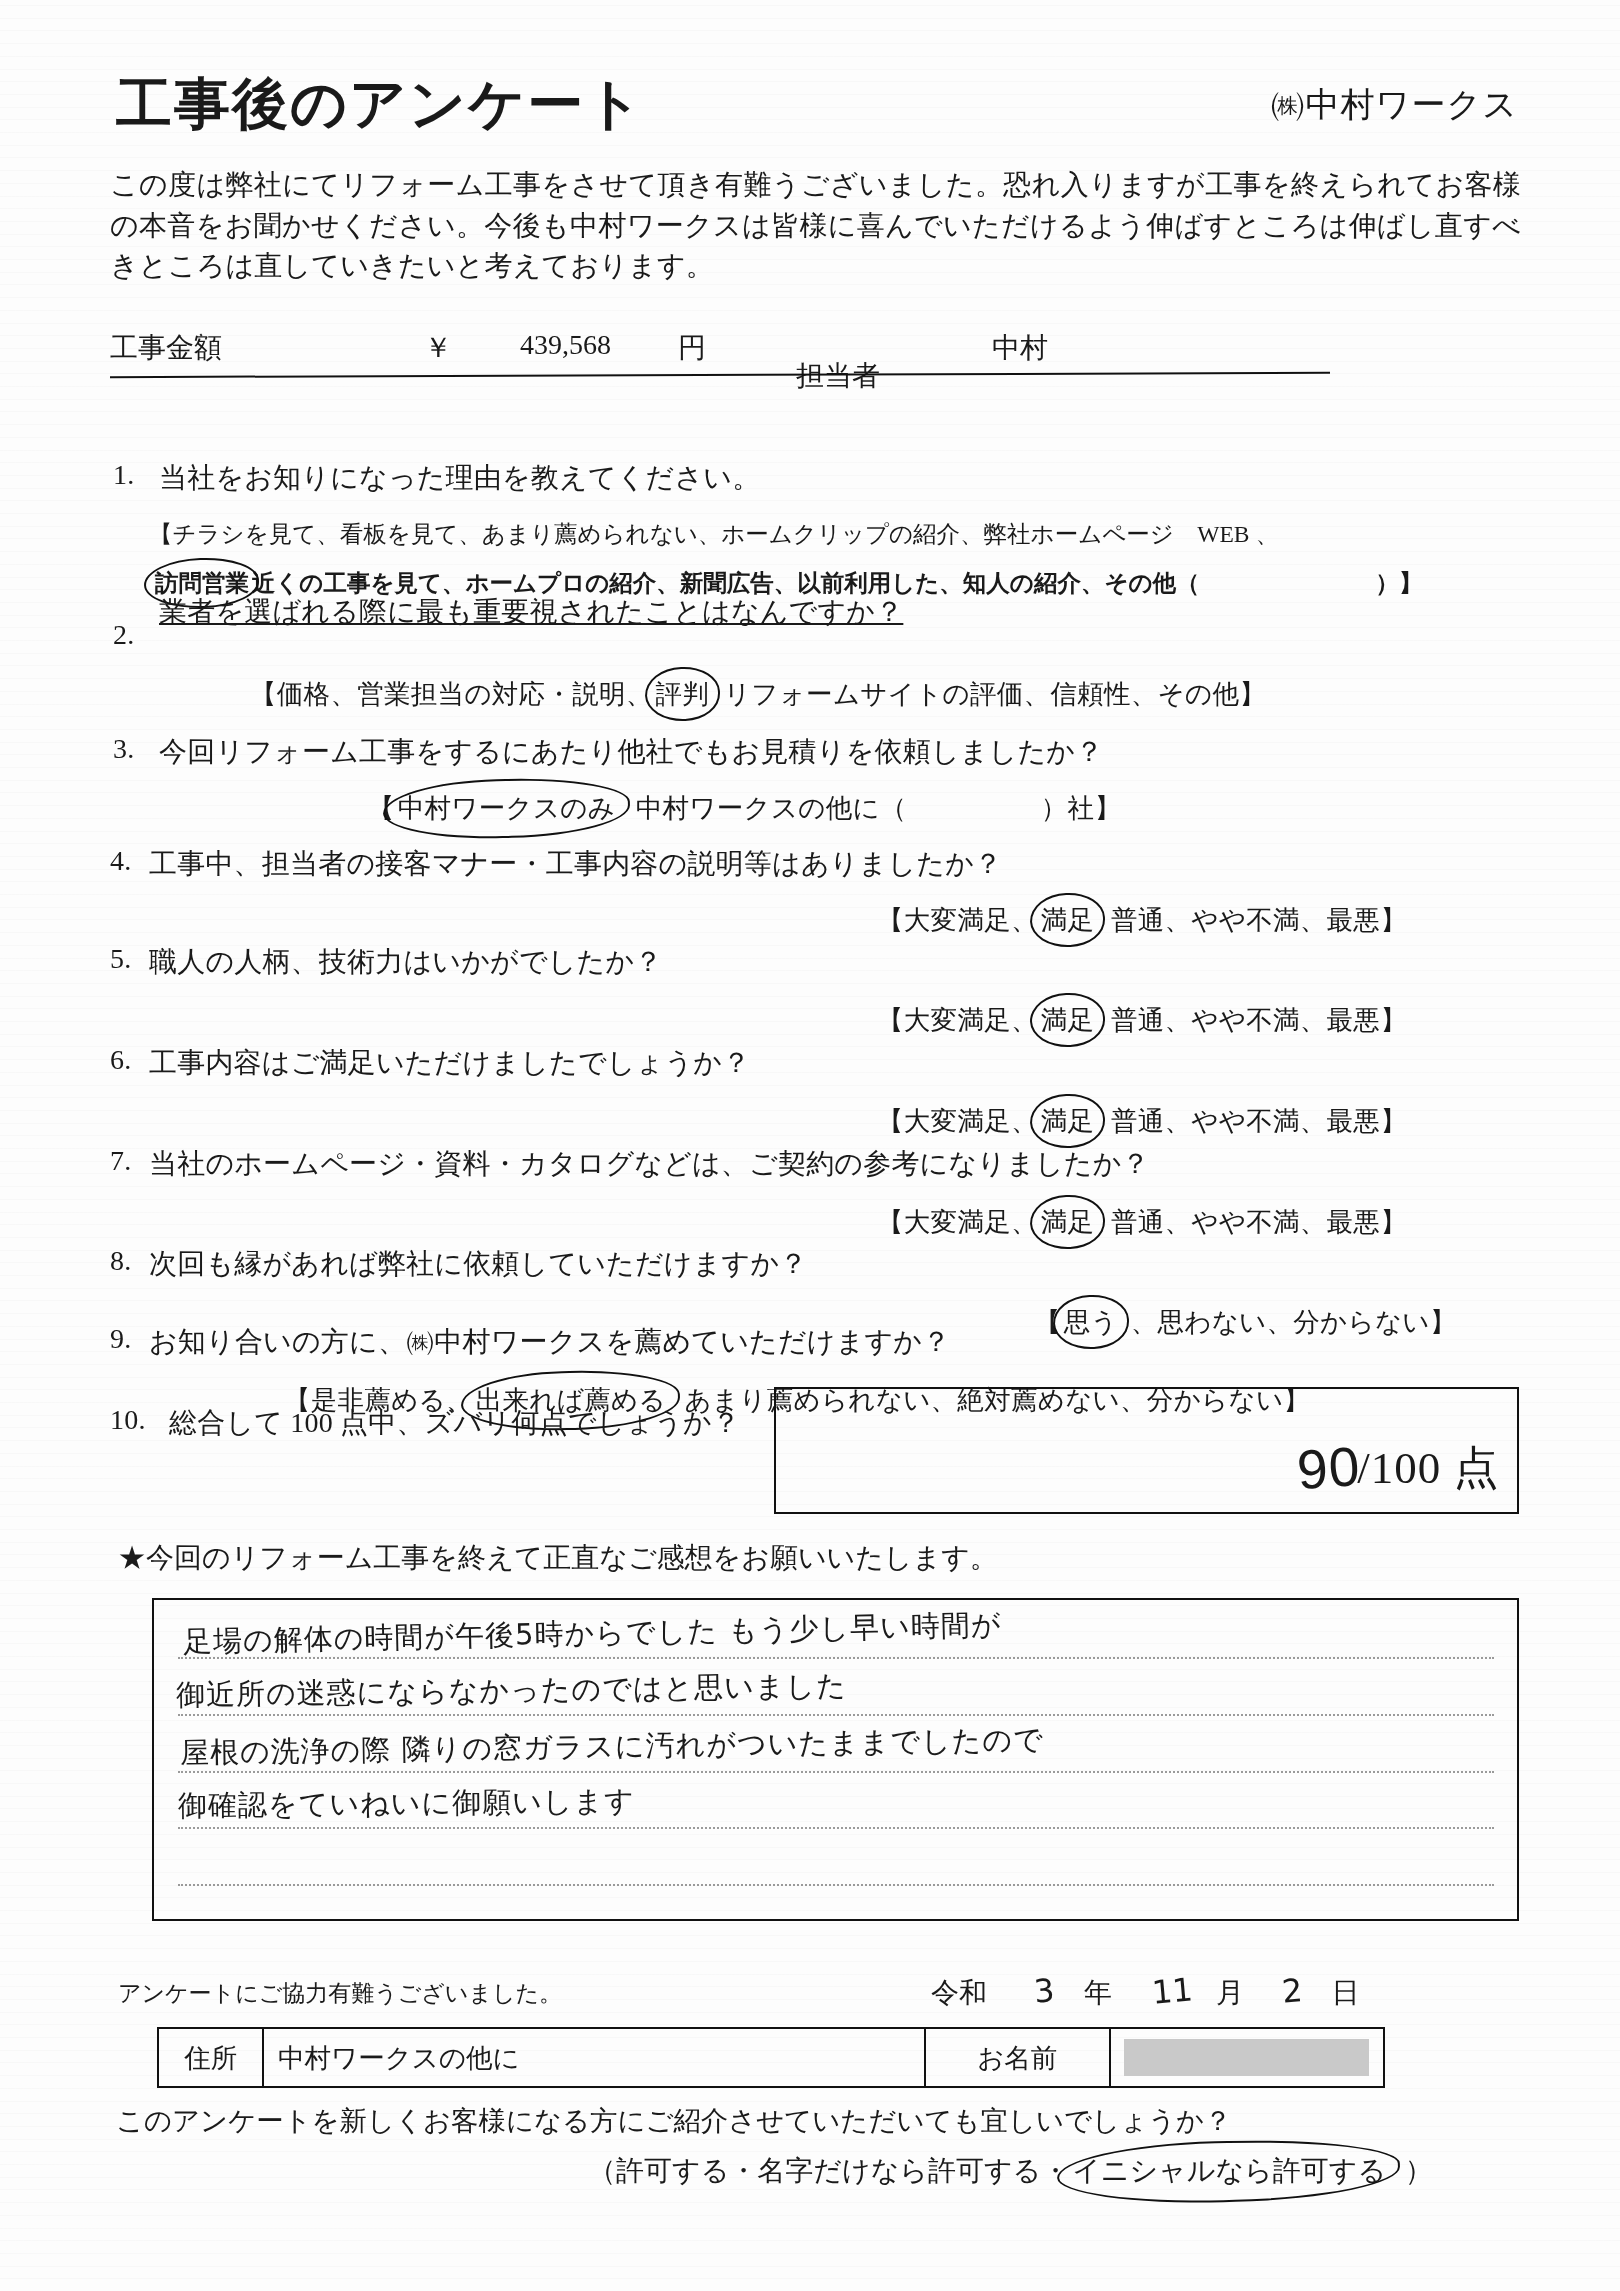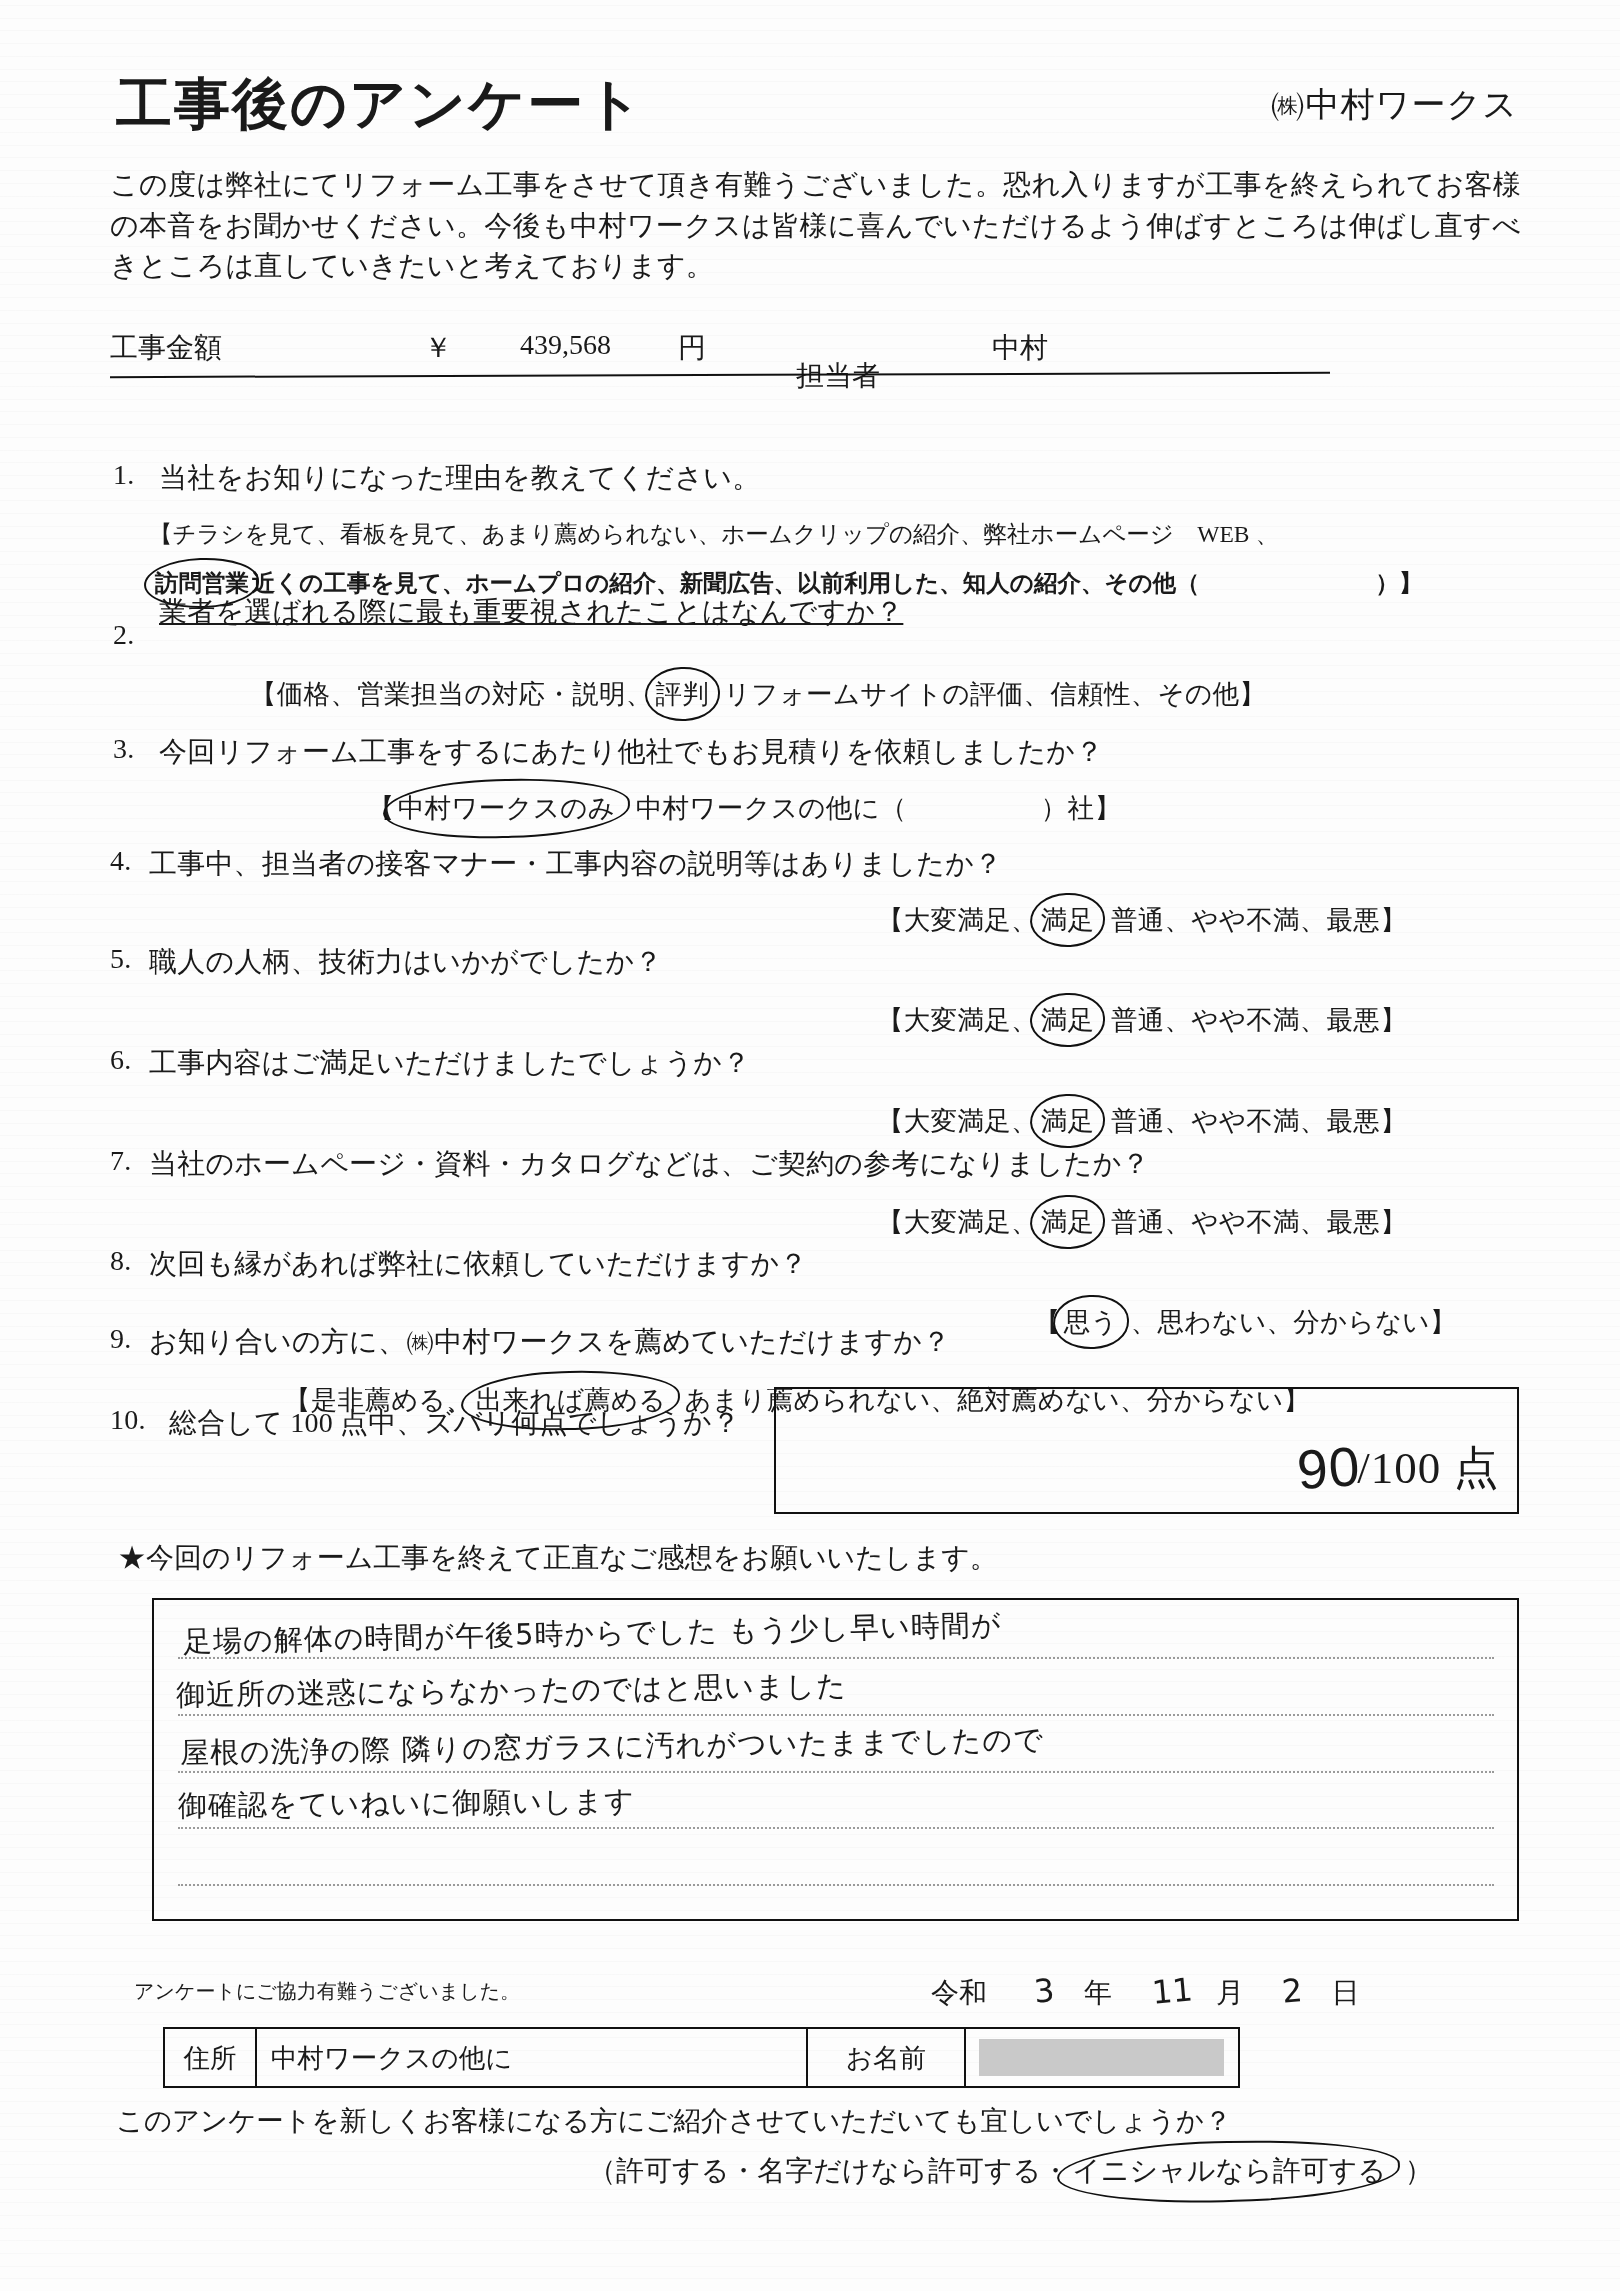--- a/index.html
+++ b/index.html
@@ -94,28 +94,28 @@
   .cl { position:absolute; left:23.5px; right:23.5px; height:0;
         border-top:2px dotted #9a9a9a; }
   .hand {
     position:absolute;
     font-family:"DejaVu Sans","Liberation Sans",sans-serif;
     font-size:29px; color:#1b1b1b; white-space:nowrap;
     letter-spacing:1px;
   }
 
   
-  .thanks { position:absolute; left:134px; top:1978px; font-size:20px; white-space:nowrap;}
+  .thanks { position:absolute; left:118px; top:1978px; font-size:23px; white-space:nowrap;}
   .era { position:absolute; top:1972px; font-size:28px; white-space:nowrap;}
   .hw-sm {
     font-family:"DejaVu Sans","Liberation Sans",sans-serif;
     font-size:32px; display:inline-block; transform:rotate(-5deg);
   }
   .addr-table {
-    position:absolute; left:163px; top:2027px; width:1077px; height:61px;
+    position:absolute; left:157px; top:2027px; width:1228px; height:61px;
     border:2px solid #111; display:flex;text-align:center;
   }
   .cell { border-right:2px solid #111; display:flex; align-items:center;
           padding:0 13.7px; font-size:26.5px; white-space:nowrap; }
   .cell:last-child { border-right:none; }
   .redact { background:#c9c9c9; height:37px; width:245px; display:inline-block; }
 
   .perm-q { position:absolute; left:116px; top:2103px; font-size:27.4px; white-space:nowrap;}
   .perm-a { position:absolute; left:588px; top:2152px; font-size:28px; white-space:nowrap;}
 </style>

